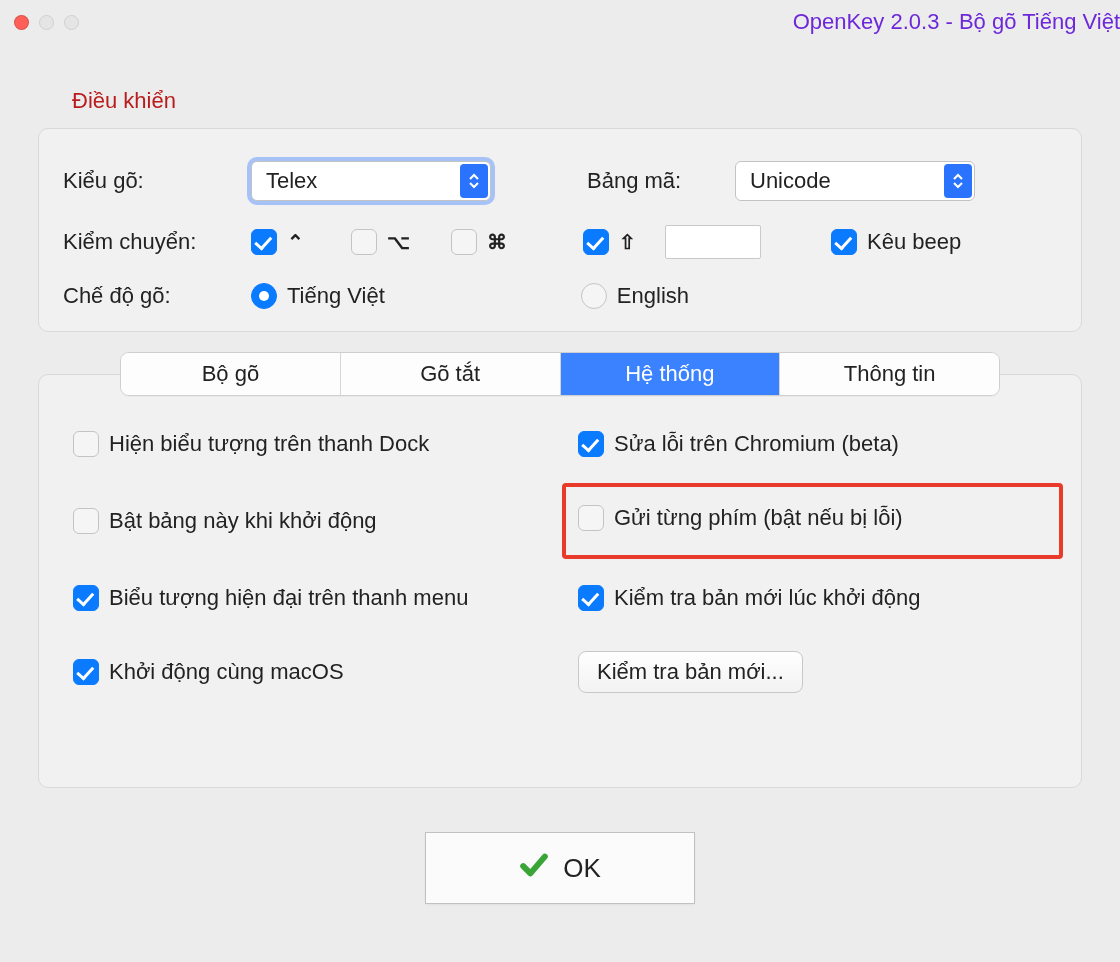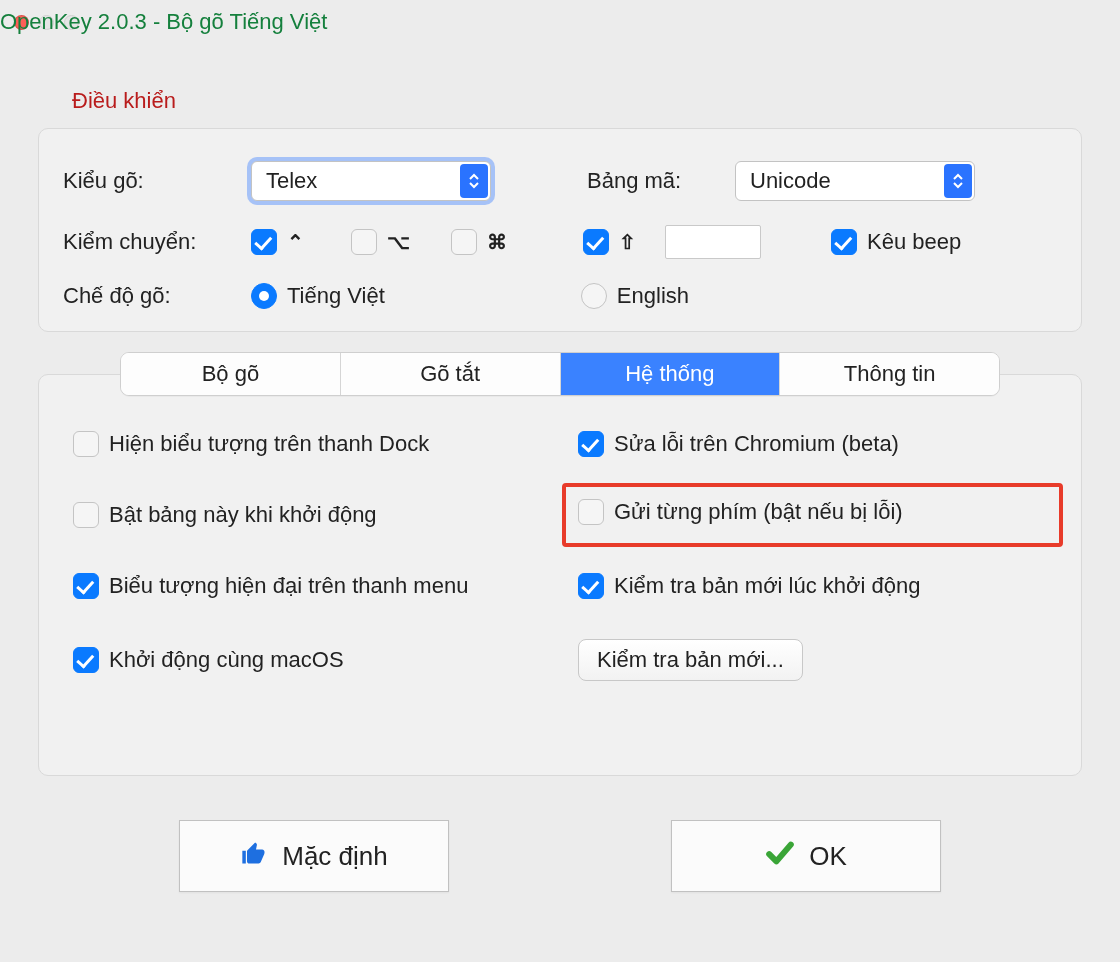--- a/index.html
+++ b/index.html
@@ -18,22 +18,22 @@
     align-items: center;
     padding: 0 14px;
     background: #ececec;
     position: relative;
   }
   .traffic-lights { display: flex; gap: 10px; align-items: center; }
   .dot { width: 15px; height: 15px; border-radius: 50%; border: 0.5px solid rgba(0,0,0,.15); }
   .dot.red { background: #ff5f57; }
   .dot.gray { background: #e5e5e5; border-color: #d0d0d0; }
   .window-title {
-    position: absolute; left: 0; right: 0; text-align: left;
-    font-size: 22px; color: #15803d; font-weight: 400;
+    position: absolute; left: 0; right: 0; text-align: right;
+    font-size: 22px; color: #6d28d9; font-weight: 400;
     pointer-events: none;
   }
   .content { padding: 20px 38px 24px; }
   .groupbox {
     border: 1px solid #d9d9d9;
     border-radius: 10px;
     background: #f1f1f1;
     padding: 32px 24px 22px;
     margin-top: 14px;
     position: relative;
@@ -117,21 +117,21 @@
   .tab.active { background: #3a82ff; color: #fff; }
   .tab-panel {
     border: 1px solid #d9d9d9; border-radius: 10px;
     background: #f1f1f1;
     padding: 56px 34px 44px;
   }
   .grid2 { display: grid; grid-template-columns: 1fr 1fr; row-gap: 40px; column-gap: 36px; }
   .highlight-box {
     border: 4px solid #e83b2a;
     border-radius: 4px;
-    padding: 12px 12px;
+    padding: 18px 12px;
     margin: -14px -16px;
   }
   .btn-check {
     height: 42px; padding: 0 18px;
     border: 1px solid #c8c8c8; border-radius: 8px;
     background: linear-gradient(#fff,#f2f2f2);
     font-size: 22px; display: inline-flex; align-items: center;
   }
   .footer {
     display: flex; justify-content: space-around;
@@ -292,28 +292,20 @@
             <span>Kiểm tra bản mới...</span>
           </span>
         </span>
       </div>
       <div style="height:50px"></div>
     </div>
   </div>
 
   <div class="footer">
     <div class="big-btn">
-      <span class="icon-thumb">
-        <svg width="28" height="28" viewBox="0 0 24 24" fill="#1e6fe0">
-            <path d="M2 21h3V10H2v11zm19-10c0-1.1-.9-2-2-2h-5.3l.8-3.8v-.3c0-.4-.2-.8-.4-1.1L13 3l-6.6 6.6c-.3.3-.4.7-.4 1.1V19c0 1.1.9 2 2 2h8c.8 0 1.5-.5 1.8-1.2l2.9-6.8c.1-.3.3-.7.3-1v-1z"></path>
-          </svg>
-      </span>
-      <span>Mặc định</span>
-    </div>
-    <div class="big-btn">
       <span class="icon-check">
         <svg width="30" height="24" viewBox="0 0 24 20">
             <path d="M3 11 L9 17 L21 3" stroke="#3aa537" stroke-width="5" fill="none" stroke-linecap="round" stroke-linejoin="round"></path>
           </svg>
       </span>
       <span>OK</span>
     </div>
   </div>
 
 </div>

